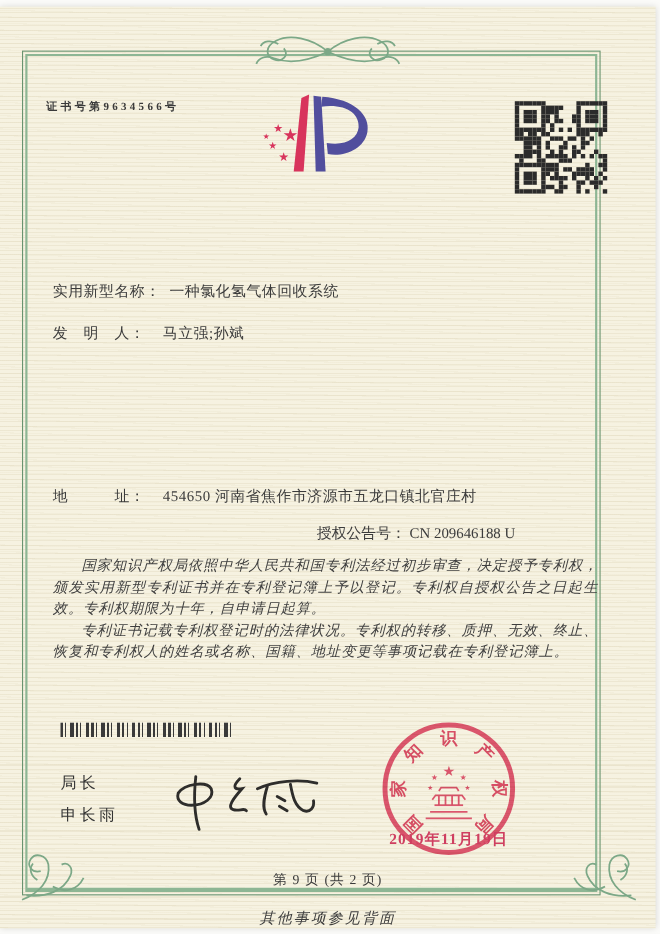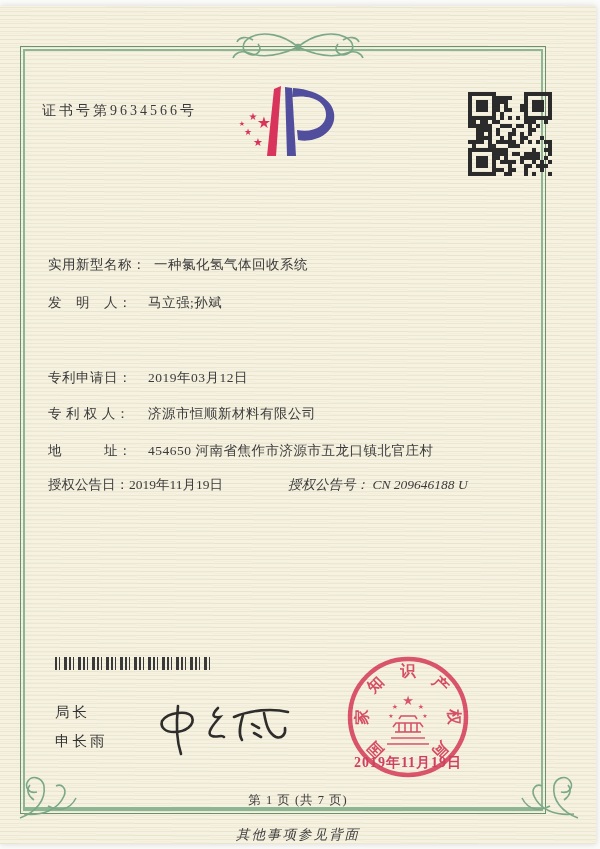--- a/index.html
+++ b/index.html
@@ -8,31 +8,31 @@
   .paper{position:absolute;left:0;top:6px;width:596px;height:838px;
          background-color:#f6f2e1;
          background-image:
            repeating-linear-gradient(0deg, rgba(205,193,156,.22) 0 1px, rgba(0,0,0,0) 1px 4px),
            repeating-linear-gradient(1.5deg, rgba(215,205,170,.12) 0 1px, rgba(0,0,0,0) 1px 6px);
          box-shadow:0 0 6px rgba(0,0,0,.15);}
   .frame{position:absolute;left:20px;top:40px;width:524px;height:766px;
          border:1px solid #69936f;}
   .frame .inner{position:absolute;left:2px;top:2px;right:2px;bottom:2px;
          border:2px solid #8db694;border-bottom-width:4px;}
-  .cert-no{position:absolute;left:42px;top:96px;font-size:14px;letter-spacing:3px;color:#3a3a3a;}
+  .cert-no{position:absolute;left:42px;top:84px;font-size:10px;letter-spacing:3px;color:#3a3a3a;font-weight:bold;}
   .qr{position:absolute;left:468px;top:86px;width:84px;height:84px;}
   .qr div{position:absolute;width:4px;height:4px;background:#2b2b2b;}
   .logo{position:absolute;left:224px;top:74px;}
   .title{position:absolute;left:0;top:180px;width:596px;text-align:center;
          font-size:34px;font-weight:bold;letter-spacing:8px;color:#2e2e2e;}
   .field{position:absolute;left:48px;width:500px;font-size:13.5px;letter-spacing:.5px;white-space:nowrap;}
   .field .flabel{display:inline-block;min-width:92px;}
   .field .fvalue{margin-left:8px;}
   .grant-row{position:absolute;left:48px;top:470px;width:500px;font-size:13.5px;white-space:nowrap;}
-  .grant-no{position:absolute;left:240px;top:0;font-style:italic;}
+  .grant-no{position:absolute;left:240px;top:0;}
   .paras{position:absolute;left:48px;top:498px;width:496px;font-size:13px;
          line-height:19.5px;letter-spacing:.8px;color:#3f3f3f;text-align:justify;}
   .paras p{margin:0;text-indent:2em;font-style:italic;}
   .barcode{position:absolute;left:55px;top:651px;width:155px;height:13px;
          background:
            repeating-linear-gradient(90deg,#3a3a3a 0 2px,rgba(0,0,0,0) 2px 4px,#3a3a3a 4px 5px,rgba(0,0,0,0) 5px 9px,#3a3a3a 9px 12px,rgba(0,0,0,0) 12px 14px);}
   .signer{position:absolute;left:55px;top:692px;font-size:14.5px;letter-spacing:3px;line-height:29px;color:#333;}
   .signature{position:absolute;left:140px;top:678px;}
   .seal{position:absolute;left:345px;top:648px;opacity:.9;mix-blend-mode:multiply;}
   .seal-date{position:absolute;left:330px;top:748px;width:156px;text-align:center;
@@ -338,35 +338,32 @@
     </g>
   </svg>
 
 
   <div class="field" style="top:250px">
     <span class="flabel">实用新型名称：</span><span class="fvalue">一种氯化氢气体回收系统</span>
   </div>
   <div class="field" style="top:288px">
     <span class="flabel">发　明　人：</span><span class="fvalue">马立强;孙斌</span>
   </div>
-  <div class="field" style="top:363px">
-    <span class="flabel">专利申请日：</span><span class="fvalue">2019年03月12日</span>
-  </div>
-  <div class="field" style="top:399px">
-    <span class="flabel">专 利 权 人：</span><span class="fvalue">济源市恒顺新材料有限公司</span>
-  </div>
   <div class="field" style="top:436px">
     <span class="flabel">地　　　址：</span><span class="fvalue">454650 河南省焦作市济源市五龙口镇北官庄村</span>
   </div>
 
   <div class="grant-row">
-    <span><span>授权公告日：</span><span>2019年11月19日</span></span>
     <span class="grant-no"><span>授权公告号：</span> <span>CN 209646188 U</span></span>
   </div>
 
+  <div class="paras">
+    <p>国家知识产权局依照中华人民共和国专利法经过初步审查，决定授予专利权，颁发实用新型专利证书并在专利登记簿上予以登记。专利权自授权公告之日起生效。专利权期限为十年，自申请日起算。</p>
+    <p>专利证书记载专利权登记时的法律状况。专利权的转移、质押、无效、终止、恢复和专利权人的姓名或名称、国籍、地址变更等事项记载在专利登记簿上。</p>
+  </div>
 
   <div class="barcode"></div>
 
   <div class="signer">
     <div>局长</div>
     <div>申长雨</div>
   </div>
 
   <svg class="signature" width="170" height="80" viewBox="0 0 170 80">
     <g stroke="#2e2d2b" stroke-width="2.6" fill="none" stroke-linecap="round">
@@ -402,16 +399,16 @@
       <path d="M-21,27 h42"></path>
       <path d="M-17,21 h34"></path>
       <path d="M-13,15 h26"></path>
       <path d="M-15,10 l3,-4 h24 l3,4"></path>
       <path d="M-9,2 l2,-3 h14 l2,3"></path>
       <path d="M-9,6 v9 M-3,6 v9 M3,6 v9 M9,6 v9"></path>
     </g>
   </svg>
   <div class="seal-date">2019年11月19日</div>
 
-  <div class="page-info">第 1 页 (共 7 页)</div>
+  <div class="page-info">第 9 页 (共 2 页)</div>
   <div class="back-note">其他事项参见背面</div>
 
 </div>
 
 </body></html>

